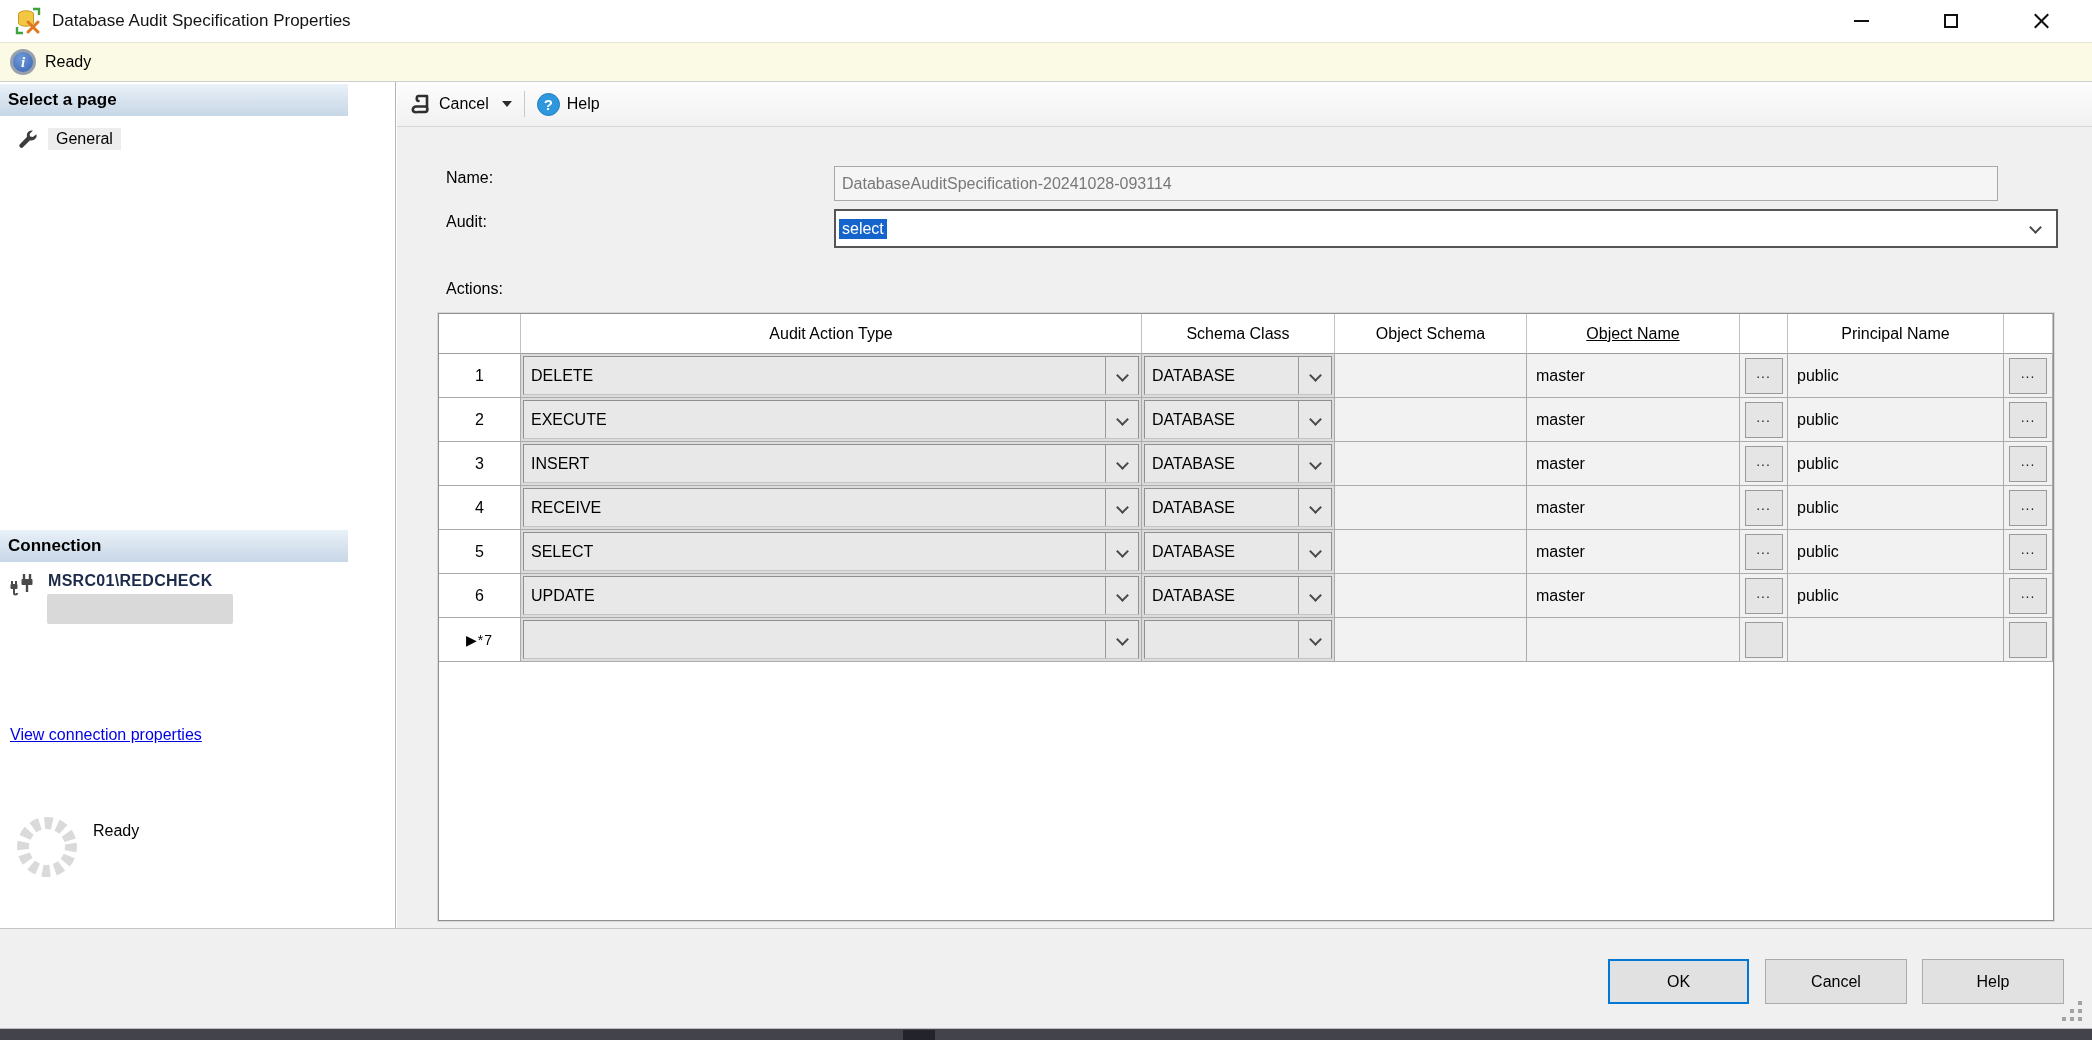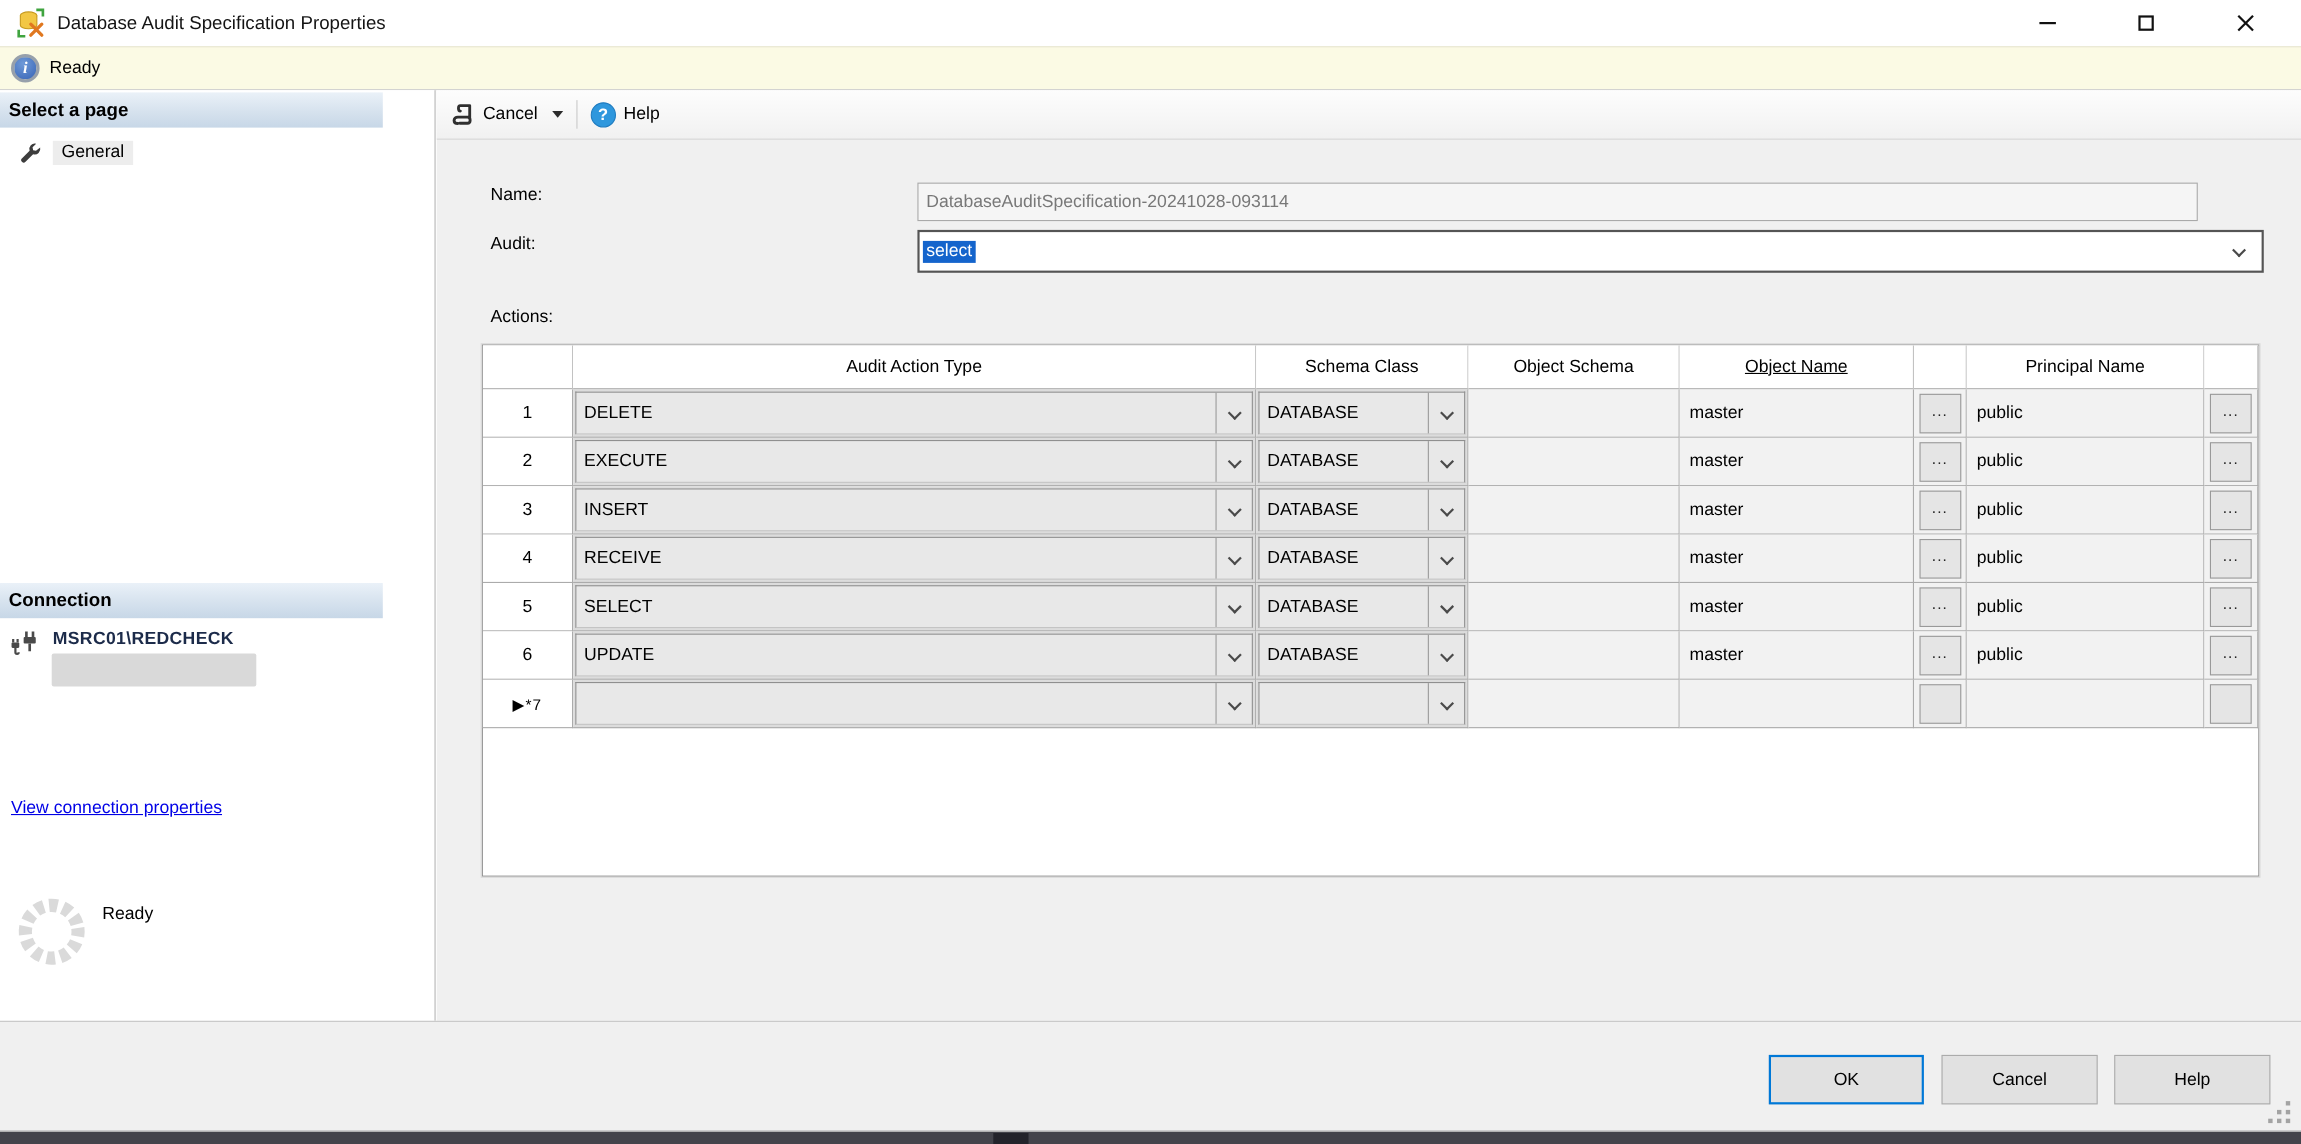--- a/index.html
+++ b/index.html
@@ -55,21 +55,21 @@
   .lbl-name { top:87px; } .lbl-audit { top:131px; } .lbl-actions { top:198px; }
   .name-input { position:absolute; left:437px; top:84px; width:1164px; height:35px;
     background:#f5f5f5; border:1px solid #a9a9a9; color:#787878; font-size:16px;
     font-family:"Liberation Sans",sans-serif; padding-left:7px; }
   .audit-combo { position:absolute; left:437px; top:127px; width:1224px; height:39px;
     background:#fff; border:2px solid #555; display:flex; align-items:center; padding-left:3px; cursor:pointer; }
   .audit-sel { background:#1464cc; color:#fff; font-size:16px; padding:1px 3px; }
   .chev { width:9px; height:9px; border:solid #4a4a4a; border-width:0 2px 2px 0; transform:rotate(45deg); }
   .audit-chev { position:absolute; right:16px; top:12px; }
   
-  .grid { position:absolute; left:41px; top:231px; width:1616px; height:484px; background:#fff;
+  .grid { position:absolute; left:41px; top:231px; width:1616px; height:608px; background:#fff;
     border:1px solid #8f8f8f; outline:1px solid #d9d9d9; }
   .grid-header { display:flex; height:40px; }
   .ghcell { border-right:1px solid #c2c2c2; border-bottom:1px solid #9c9c9c; background:#fff;
     display:flex; align-items:center; justify-content:center; font-size:16px; }
   .grow { display:flex; height:44px; }
   .gcell { border-right:1px solid #ababab; border-bottom:1px solid #ababab; display:flex; align-items:center; }
   .rowhead { background:#fff; justify-content:center; font-size:16px; }
   .newrow-marker { font-size:14px; letter-spacing:1px; }
   .plain { background:#f2f2f2; padding-left:9px; font-size:16px; }
   .combocell { background:#dcdcdc; padding:2px; }

